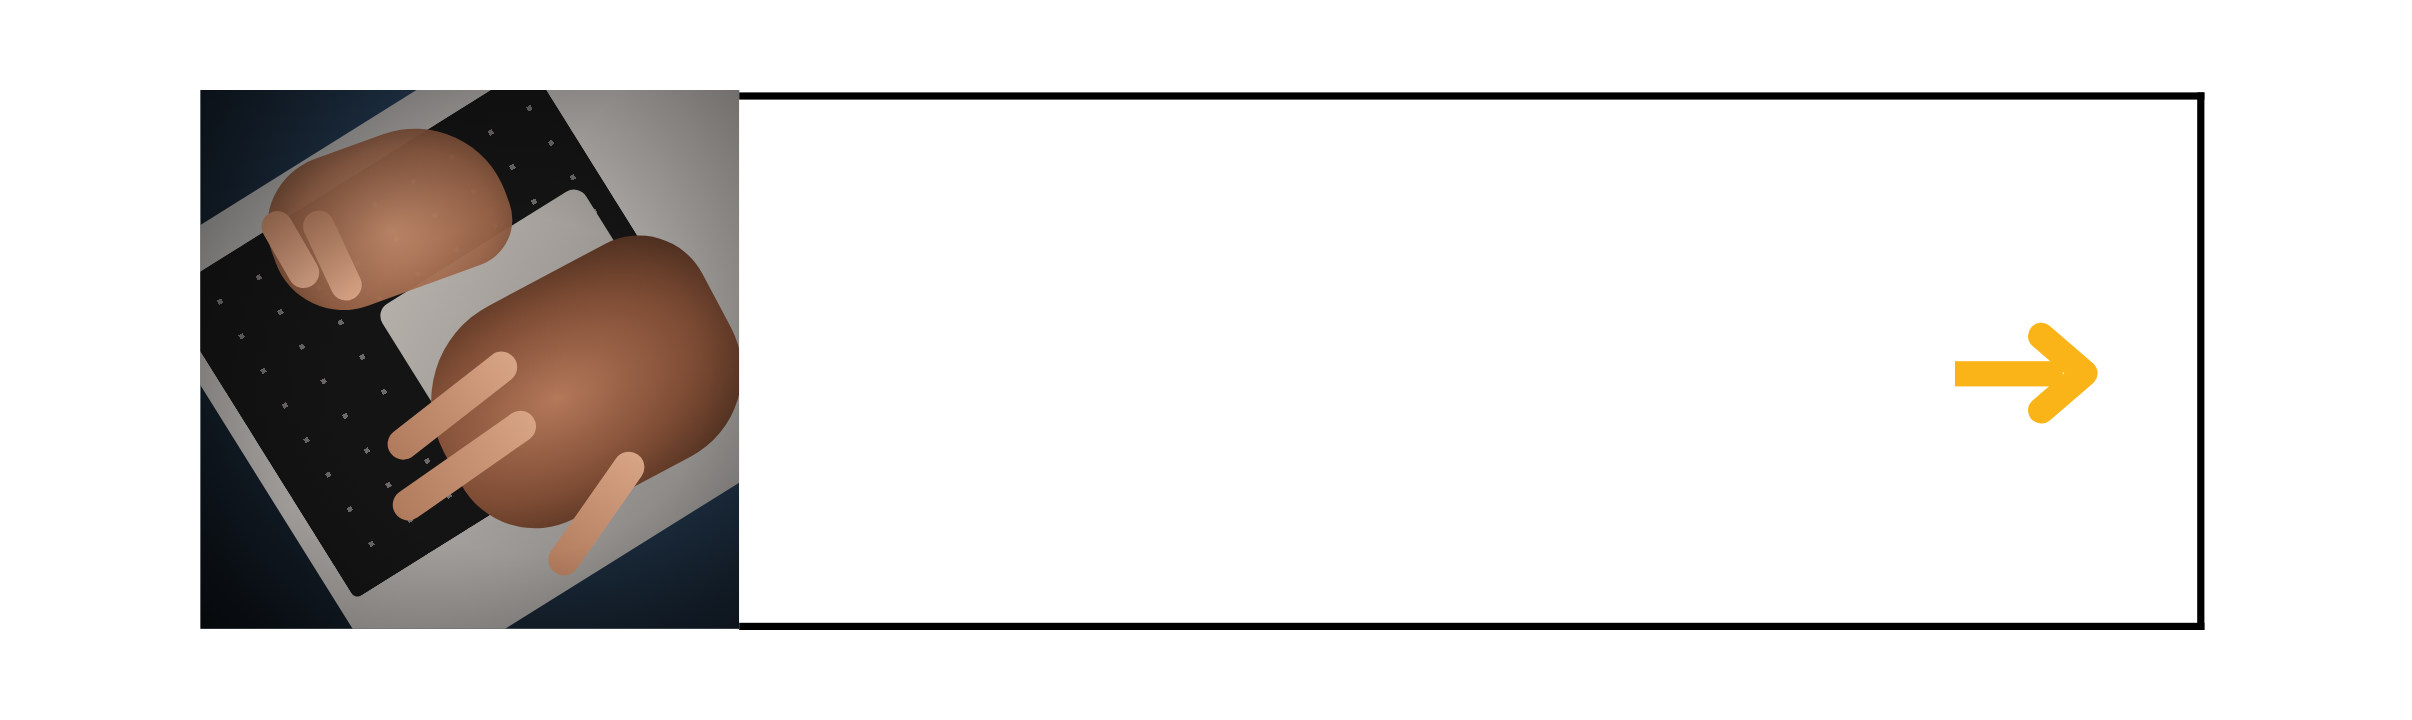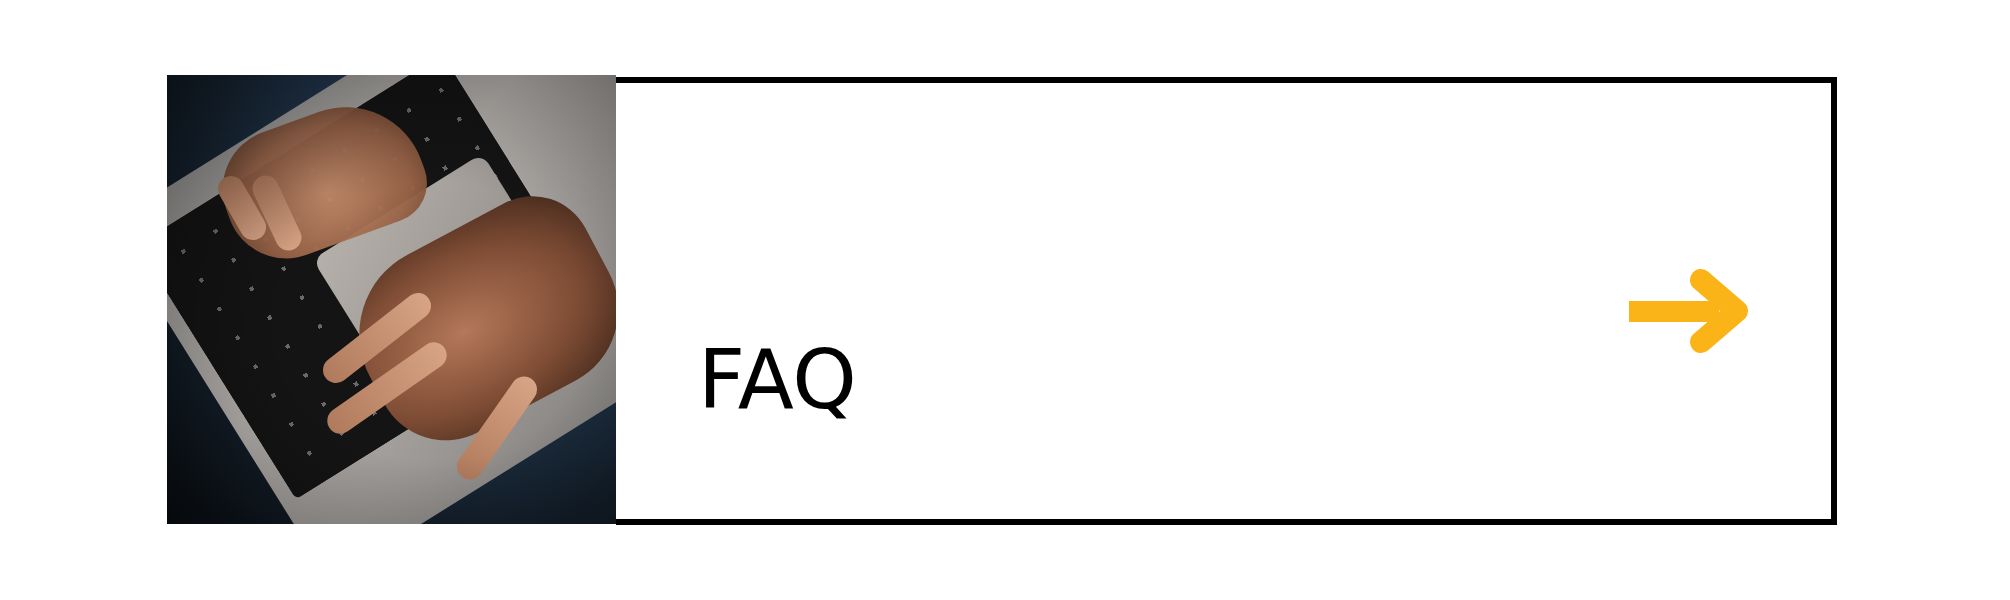--- a/index.html
+++ b/index.html
@@ -38,18 +38,17 @@
     <div class="hand1"></div>
     <div class="finger" style="left:40px;top:120px;width:70px;transform:rotate(60deg);"></div>
     <div class="finger" style="left:70px;top:125px;width:80px;transform:rotate(65deg);"></div>
     <div class="hand2"></div>
     <div class="finger" style="left:145px;top:250px;width:130px;transform:rotate(-38deg);"></div>
     <div class="finger" style="left:150px;top:300px;width:140px;transform:rotate(-35deg);"></div>
     <div class="finger" style="left:270px;top:340px;width:120px;transform:rotate(-55deg);"></div>
     <div class="vignette"></div>
   </div>
   <div class="box"></div>
-  <h2 class="title">FAQ</h2>
   <svg class="arrow" viewBox="0 0 122 86">
     <rect x="0" y="33" width="90" height="21" fill="#FBB417"></rect>
     <polyline points="72,12 108,43 72,74" fill="none" stroke="#FBB417" stroke-width="22" stroke-linecap="round" stroke-linejoin="round"></polyline>
   </svg>
 </div>
 
 </body></html>

